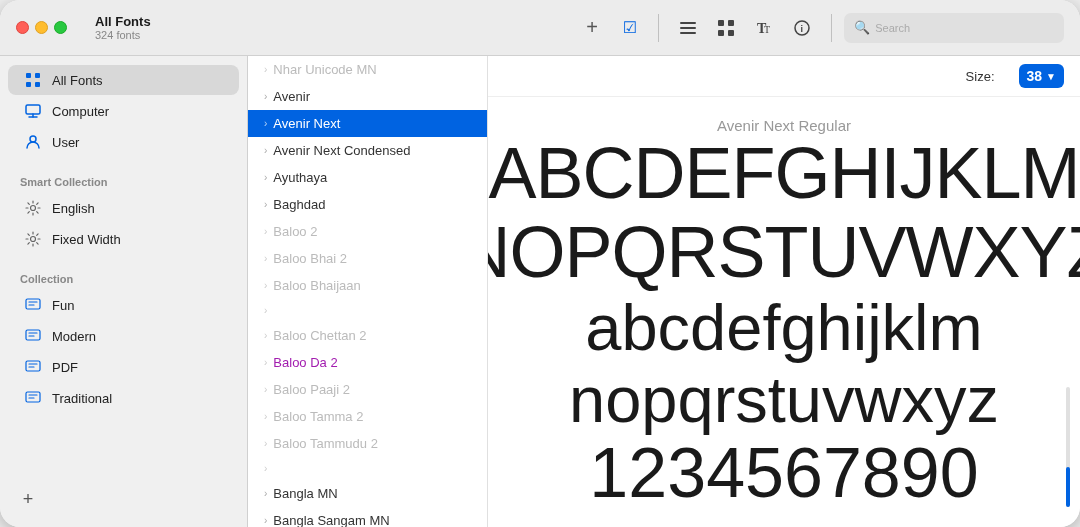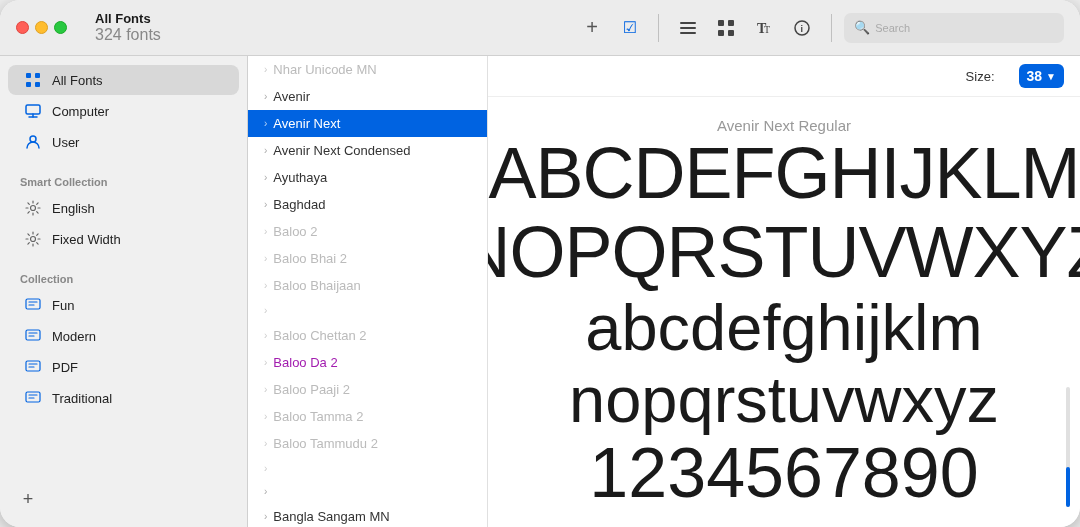--- a/index.html
+++ b/index.html
@@ -61,21 +61,21 @@
       flex-direction: column;
       margin-right: auto;
       margin-left: 8px;
     }
     .toolbar-title {
       font-size: 13px;
       font-weight: 700;
       color: #1a1a1a;
     }
     .toolbar-subtitle {
-      font-size: 16px;
+      font-size: 11px;
       color: #888;
     }
 
     .toolbar-btn {
       width: 32px;
       height: 32px;
       border: none;
       background: transparent;
       border-radius: 6px;
       display: flex;
@@ -594,20 +594,21 @@
         </div>
         <div class="font-list-item">
           <span class="chevron" style="color: rgb(204, 204, 204);">›</span>
           <span class="font-name" style="color: rgb(187, 187, 187);">Baloo Tammudu 2</span>
         </div>
         <div class="font-list-item">
           <span class="chevron" style="color: rgb(204, 204, 204);">›</span>
         </div>
         <div class="font-list-item">
           <span class="chevron">›</span>
+          <span class="font-name">Bangla MN</span>
         </div>
         <div class="font-list-item">
           <span class="chevron">›</span>
           <span class="font-name">Bangla Sangam MN</span>
         </div>
       </div>
 
     <div class="preview-area">
       <div class="preview-toolbar">
         <span class="size-label">Size:</span>

